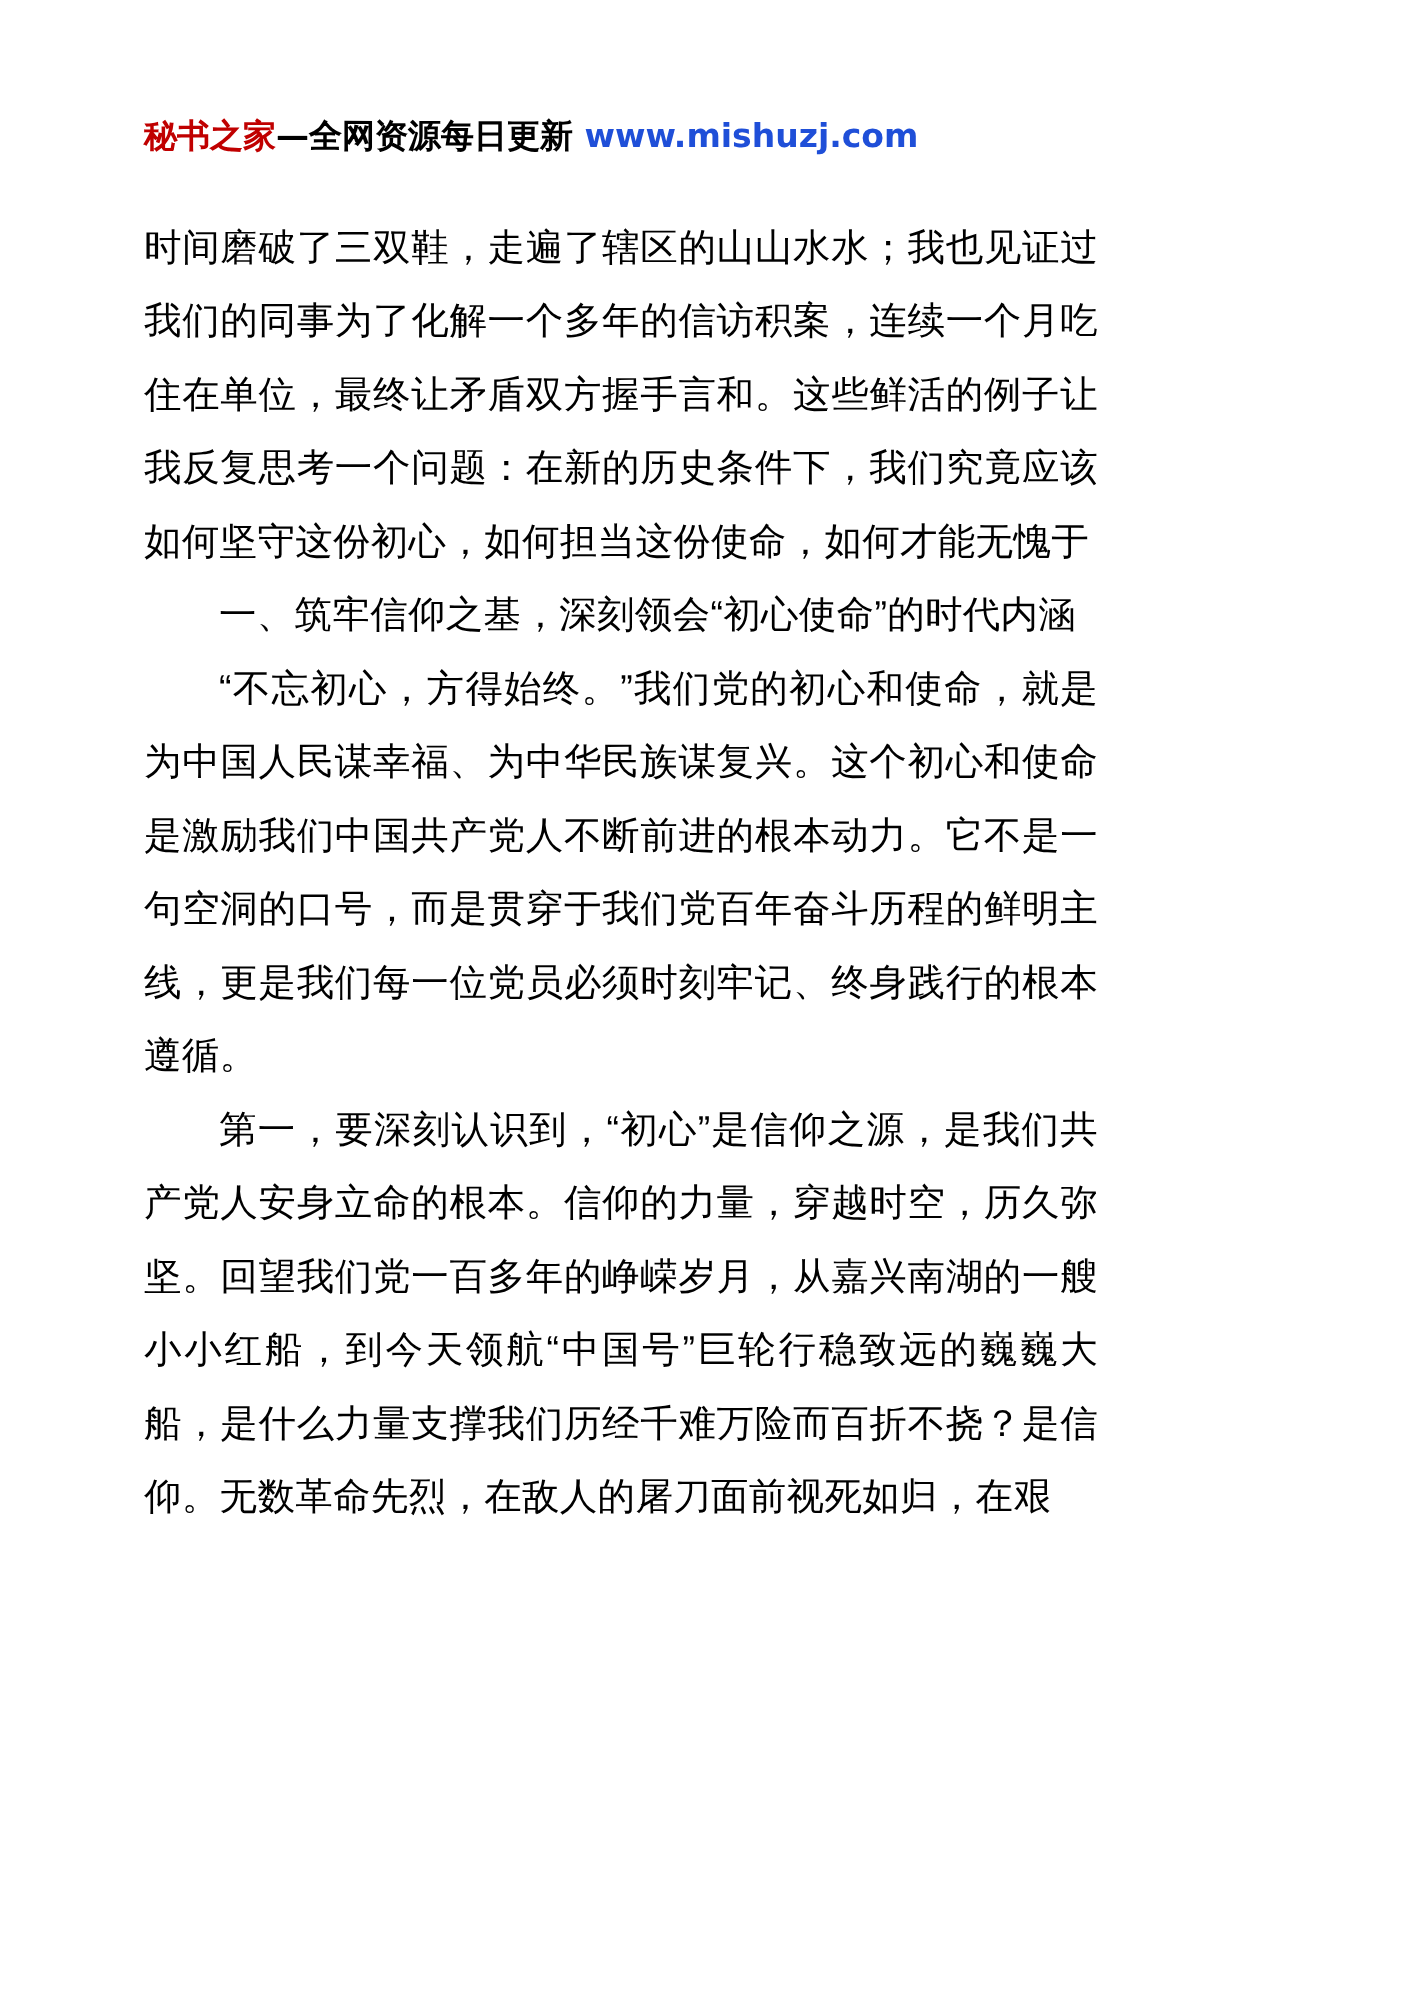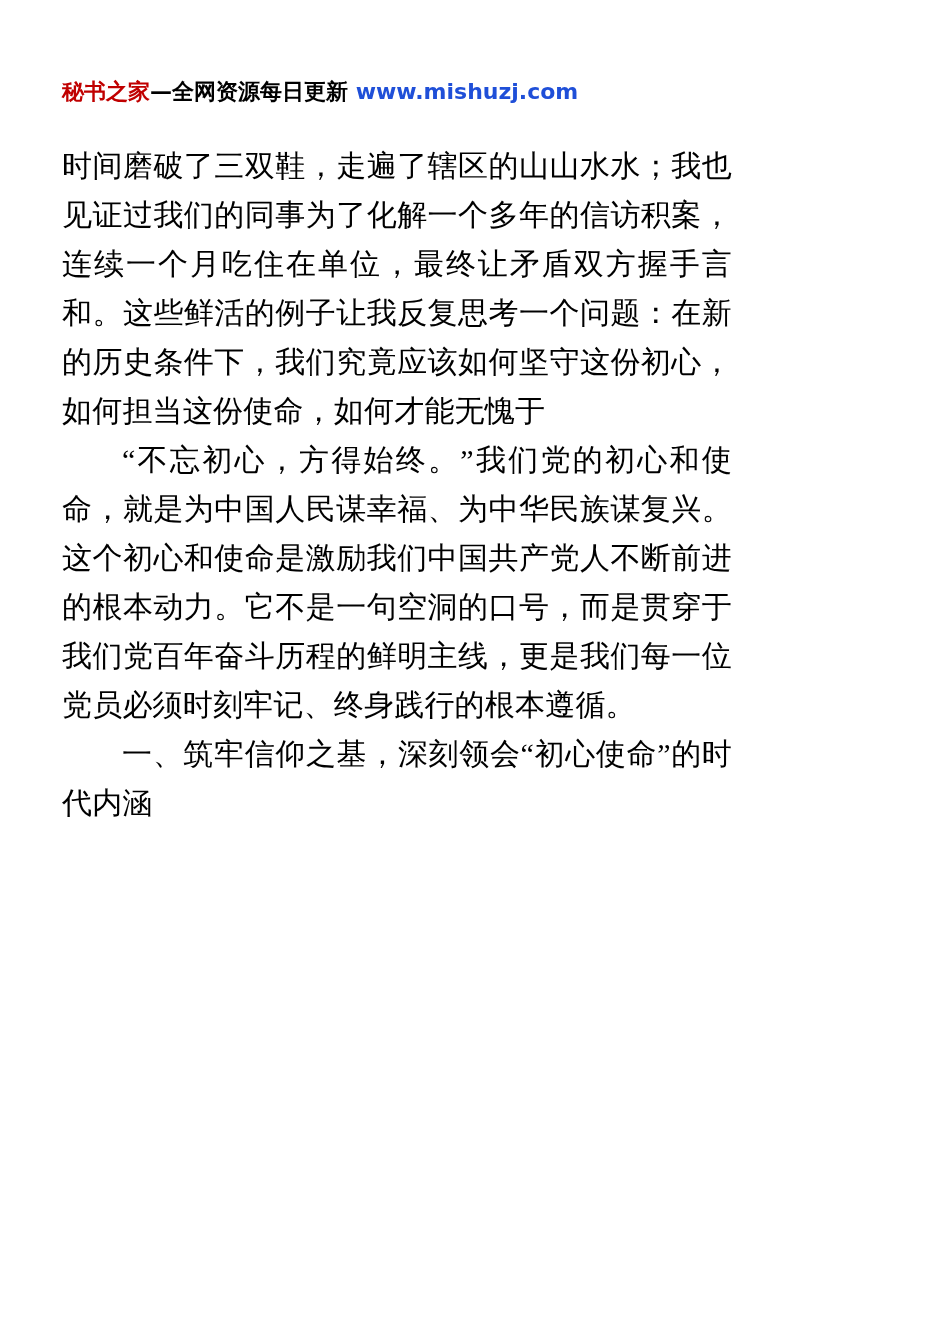--- a/index.html
+++ b/index.html
@@ -12,42 +12,42 @@
     height: 1344px;
     font-family: "Liberation Serif", "DejaVu Serif", serif;
     color: #000000;
     overflow: hidden;
   }
   .page {
     position: relative;
     width: 860px;
     height: 1344px;
     box-sizing: border-box;
-    padding: 78px 128px 40px 62px;
+    padding: 78px 128px 40px 96px;
   }
   .watermark {
     font-family: "DejaVu Sans", "Liberation Sans", sans-serif;
     font-size: 22px;
     font-weight: bold;
     line-height: 1.3;
     margin-bottom: 34px;
     white-space: nowrap;
   }
   .watermark .brand {
     color: #c00000;
   }
   .watermark .tag {
     color: #000000;
   }
   .watermark .url {
     color: #1f4fd8;
   }
   .doc-body {
-    font-family: Liberation Serif, serif;
-    font-size: 30px;
+    font-family: Liberation Sans, sans-serif;
+    font-size: 25px;
     line-height: 49px;
     color: #000000;
     text-align: justify;
     text-justify: inter-ideograph;
     letter-spacing: 0.2px;
   }
   .para {
     margin: 0;
     padding: 0;
   }
@@ -59,17 +59,18 @@
 <body>
 
 <div class="page">
 
   <div class="watermark">
     <span class="brand">秘书之家</span><span class="tag">—全网资源每日更新 </span><span class="url">www.mishuzj.com</span>
   </div>
 
   <div class="doc-body">
     <p class="para">时间磨破了三双鞋，走遍了辖区的山山水水；我也见证过我们的同事为了化解一个多年的信访积案，连续一个月吃住在单位，最终让矛盾双方握手言和。这些鲜活的例子让我反复思考一个问题：在新的历史条件下，我们究竟应该如何坚守这份初心，如何担当这份使命，如何才能无愧于</p>
+    <p class="para indent">一、筑牢信仰之基，深刻领会“初心使命”的时代内涵</p>
     <p class="para indent">“不忘初心，方得始终。”我们党的初心和使命，就是为中国人民谋幸福、为中华民族谋复兴。这个初心和使命是激励我们中国共产党人不断前进的根本动力。它不是一句空洞的口号，而是贯穿于我们党百年奋斗历程的鲜明主线，更是我们每一位党员必须时刻牢记、终身践行的根本遵循。</p>
-    <p class="para indent">一、筑牢信仰之基，深刻领会“初心使命”的时代内涵</p>
+    <p class="para indent">第一，要深刻认识到，“初心”是信仰之源，是我们共产党人安身立命的根本。信仰的力量，穿越时空，历久弥坚。回望我们党一百多年的峥嵘岁月，从嘉兴南湖的一艘小小红船，到今天领航“中国号”巨轮行稳致远的巍巍大船，是什么力量支撑我们历经千难万险而百折不挠？是信仰。无数革命先烈，在敌人的屠刀面前视死如归，在艰</p>
   </div>
 
 </div>
 
 </body></html>

